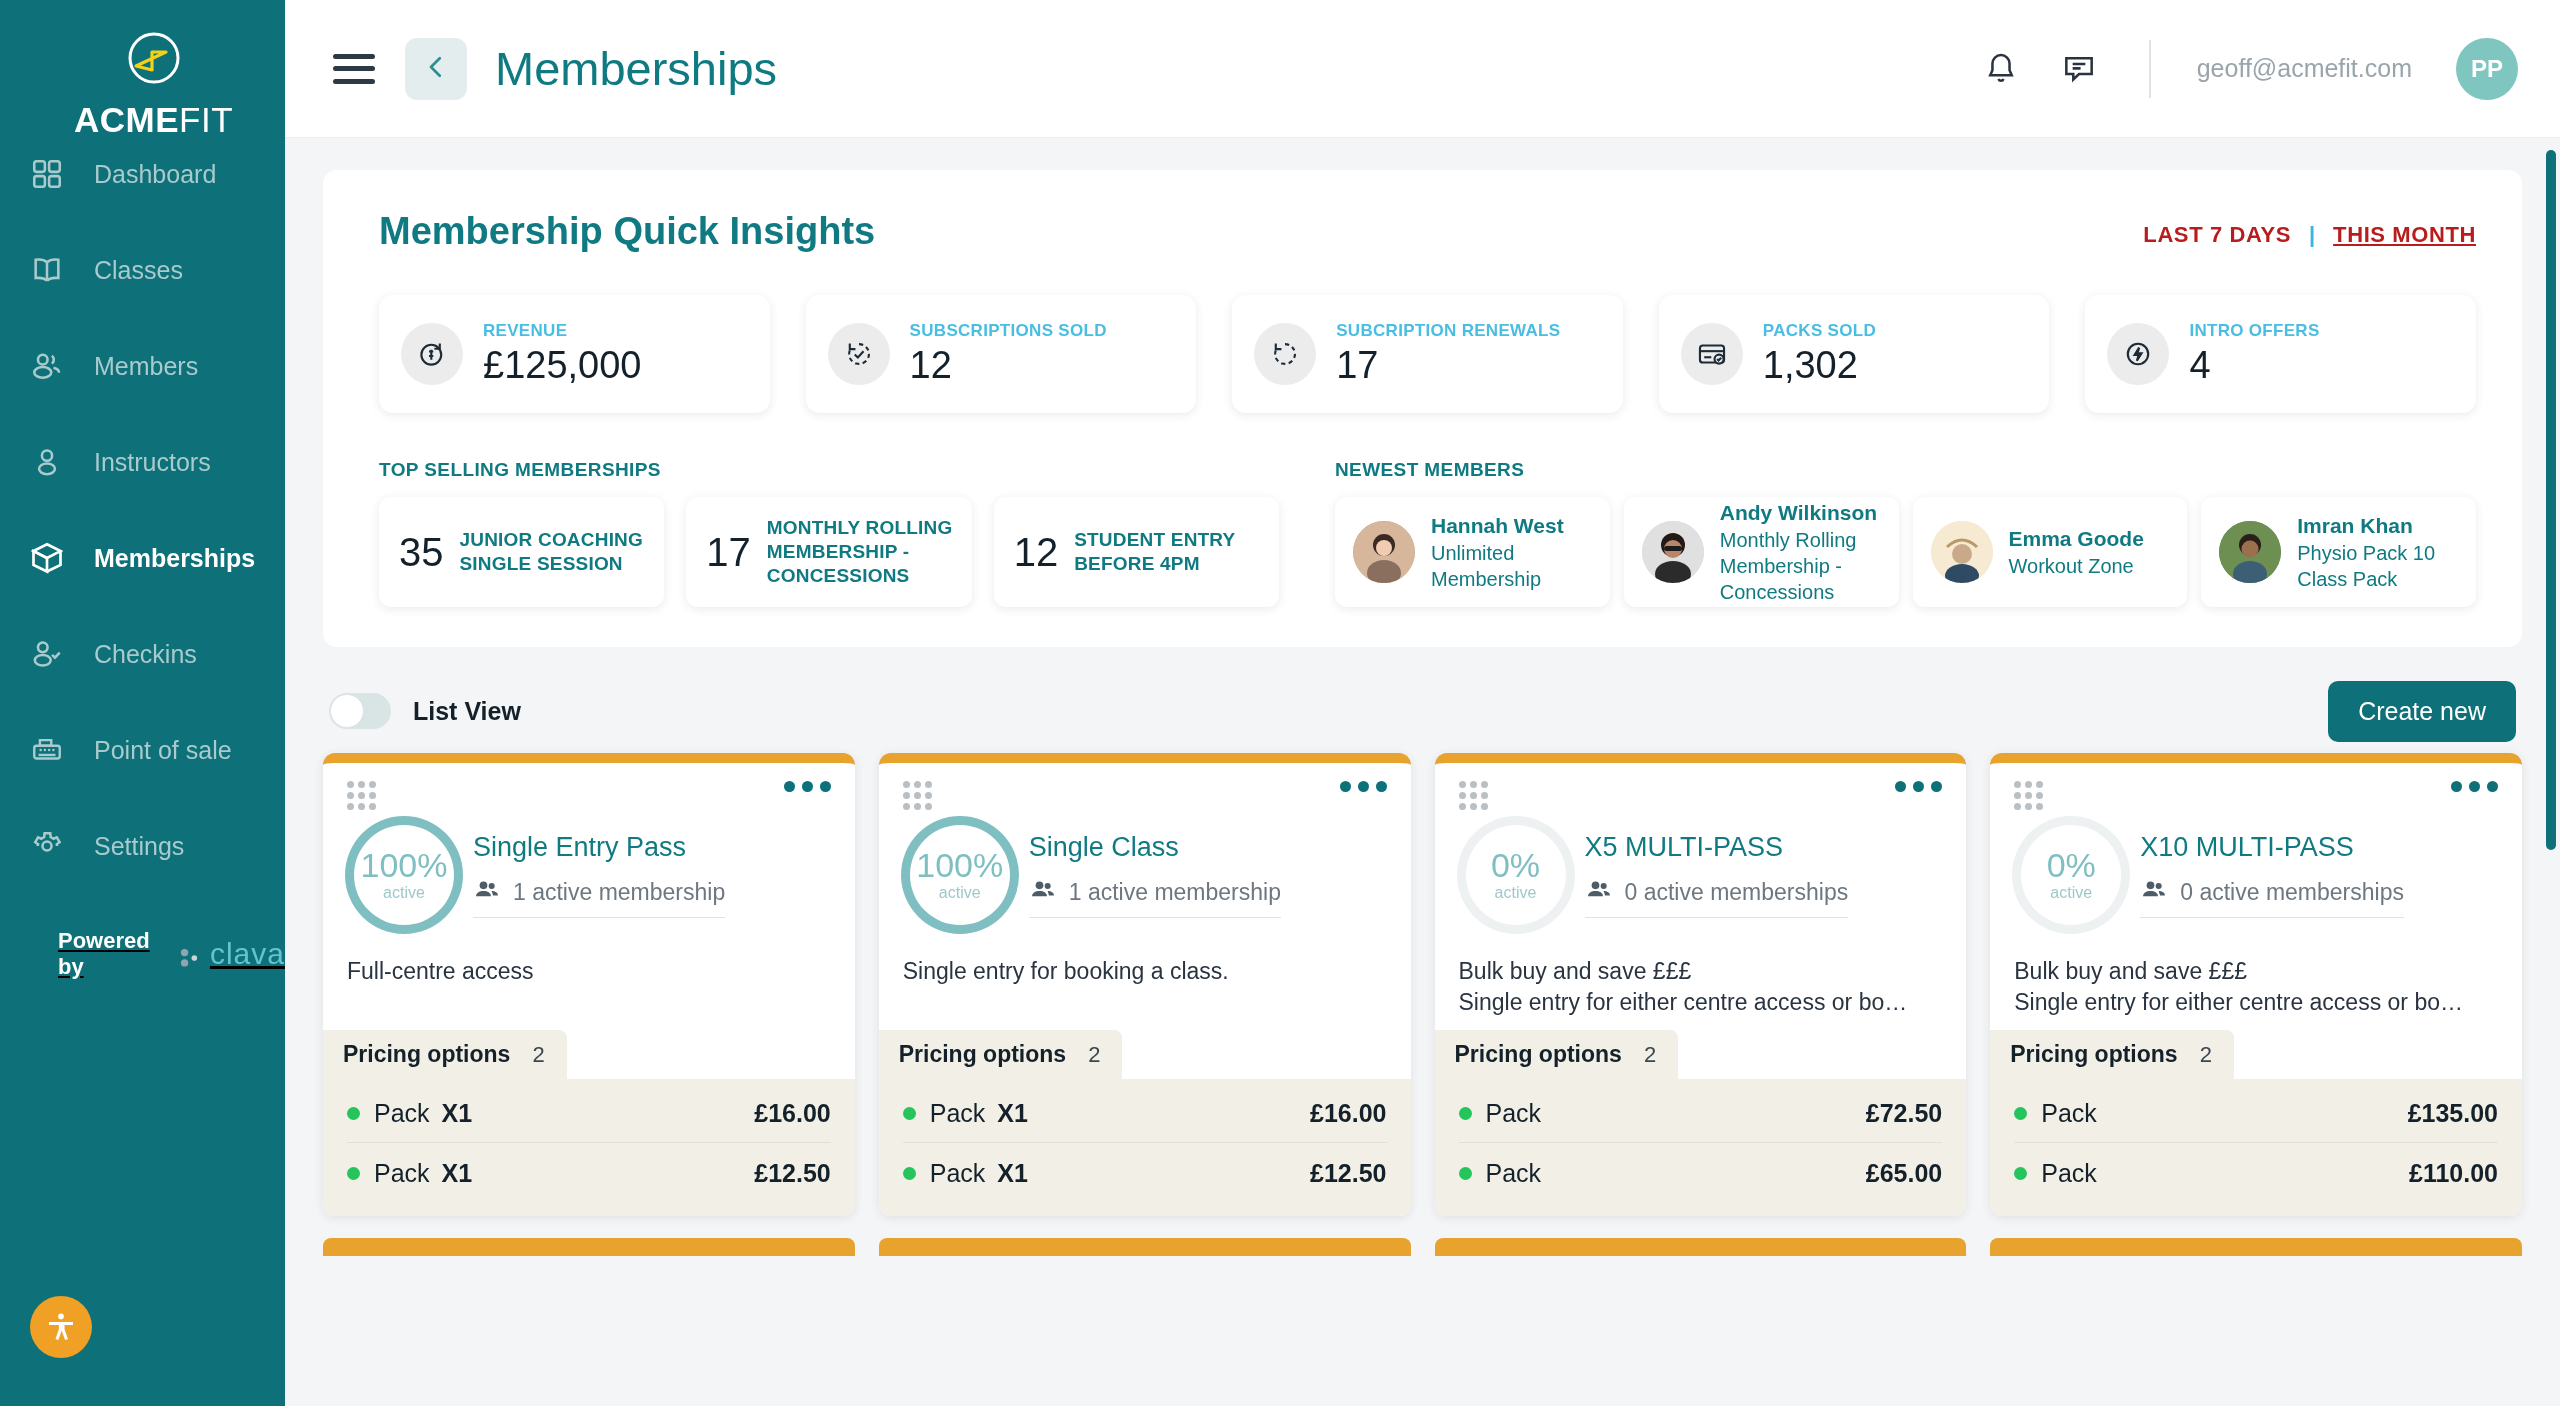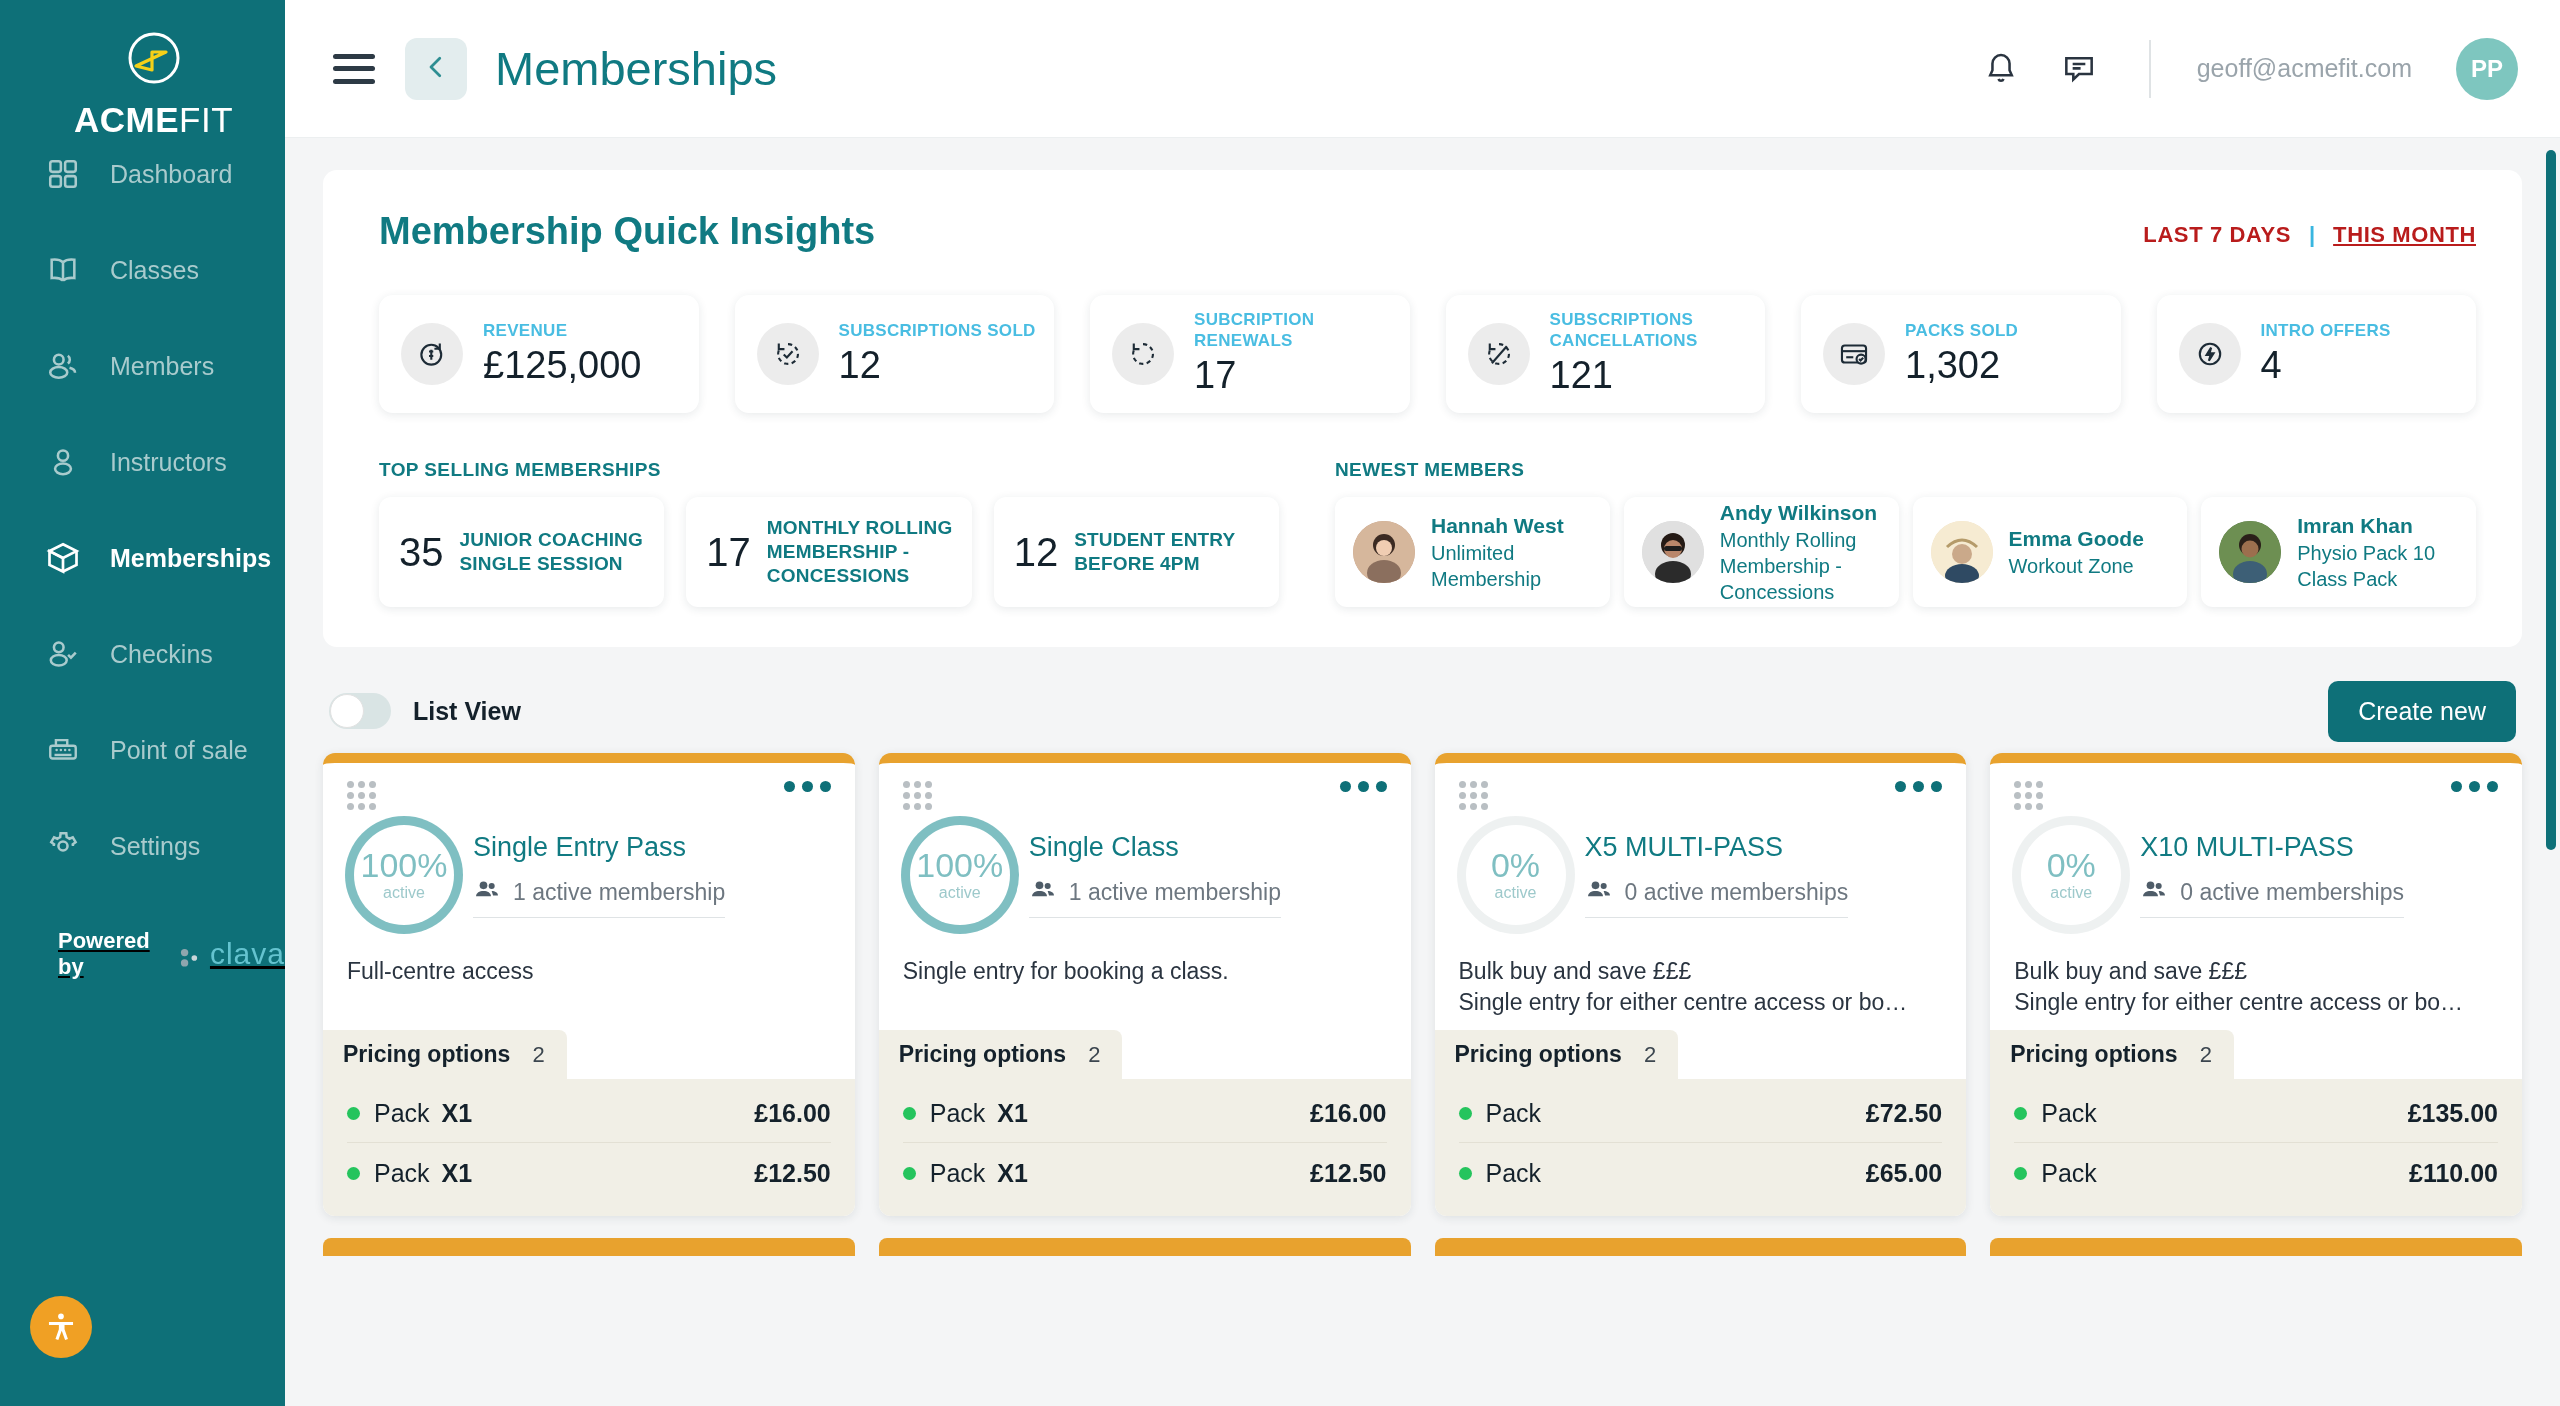--- a/index.html
+++ b/index.html
@@ -16,21 +16,21 @@
     width: 285px; min-width: 285px; height: 1406px;
     background: #0e7078;
     display: flex; flex-direction: column;
     position: relative;
   }
   .brand { display: flex; align-items: center; gap: 14px; padding: 30px 0 0 22px; height: 110px; flex-direction: column; }
   .brand-logo { width: 56px; height: 56px; position: relative; flex: none; }
   .brand-name { font-size: 35px; font-weight: 700; color: #ffffff; letter-spacing: .5px; }
   .brand-name .light { font-weight: 400; }
 
-  .nav { margin-top: 16px; display: flex; flex-direction: column; padding-left: 16px; }
+  .nav { margin-top: 16px; display: flex; flex-direction: column; }
   .nav-item {
     display: flex; align-items: center; gap: 26px;
     height: 96px; padding-left: 26px; cursor: pointer;
     color: #a9cbcd; font-size: 25px;
   }
   .nav-item .ico { width: 42px; height: 42px; flex: none; display:flex; align-items:center; justify-content:center; }
   .nav-item.active { color: #ffffff; font-weight: 700; }
   .nav-item.active .ico svg { stroke: #ffffff; }
   .nav-item .ico svg { stroke: #a9cbcd; }
 
@@ -389,33 +389,20 @@
           <div class="metric">
             <div class="metric-ico">
                 <svg width="34" height="34" viewBox="0 0 24 24" fill="none" stroke="#1d2b36" stroke-width="1.5">
                   <path d="M12 5a7 7 0 1 1-6.4 4.2" stroke-dasharray="3 2.4"></path>
                   <path d="M5.5 4.6v4h4"></path>
                 </svg>
               </div>
             <div class="metric-text">
                 <div class="metric-label">SUBCRIPTION RENEWALS</div>
                 <div class="metric-value">17</div>
-              </div>
-          </div>
-          <div class="metric">
-            <div class="metric-ico">
-                <svg width="34" height="34" viewBox="0 0 24 24" fill="none" stroke="#1d2b36" stroke-width="1.5">
-                  <path d="M12 5a7 7 0 1 1-6.4 4.2" stroke-dasharray="3 2.4"></path>
-                  <path d="M5.5 4.6v4h4"></path>
-                  <path d="M7 18.5L17.5 6.5"></path>
-                </svg>
-              </div>
-            <div class="metric-text">
-                <div class="metric-label">SUBSCRIPTIONS CANCELLATIONS</div>
-                <div class="metric-value">121</div>
               </div>
           </div>
           <div class="metric">
             <div class="metric-ico">
                 <svg width="34" height="34" viewBox="0 0 24 24" fill="none" stroke="#1d2b36" stroke-width="1.5">
                   <rect x="3.5" y="6" width="17" height="12" rx="2"></rect>
                   <path d="M3.5 10h17"></path>
                   <path d="M6.5 14.3h5"></path>
                   <circle cx="17" cy="15.6" r="3.2" fill="#ececec"></circle>
                   <path d="M15.6 15.6l1 1 1.9-2"></path>

